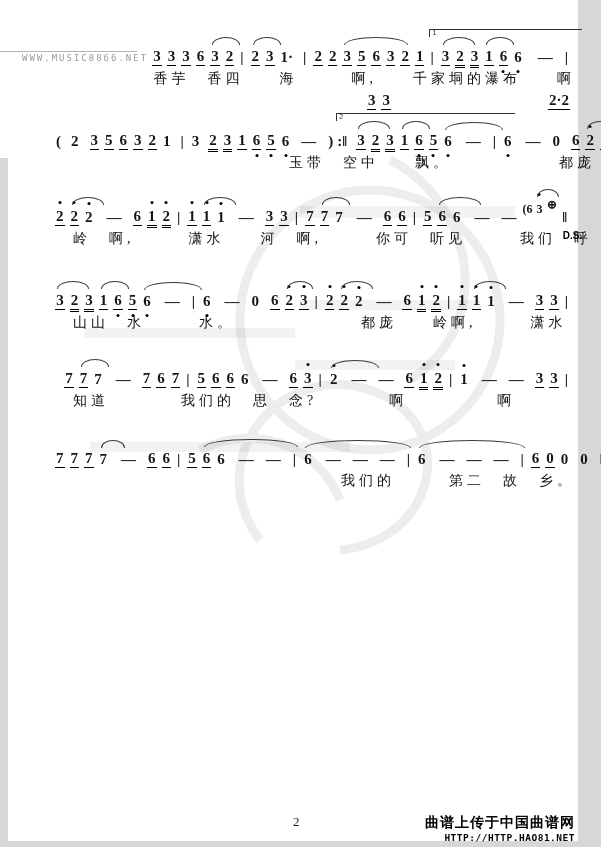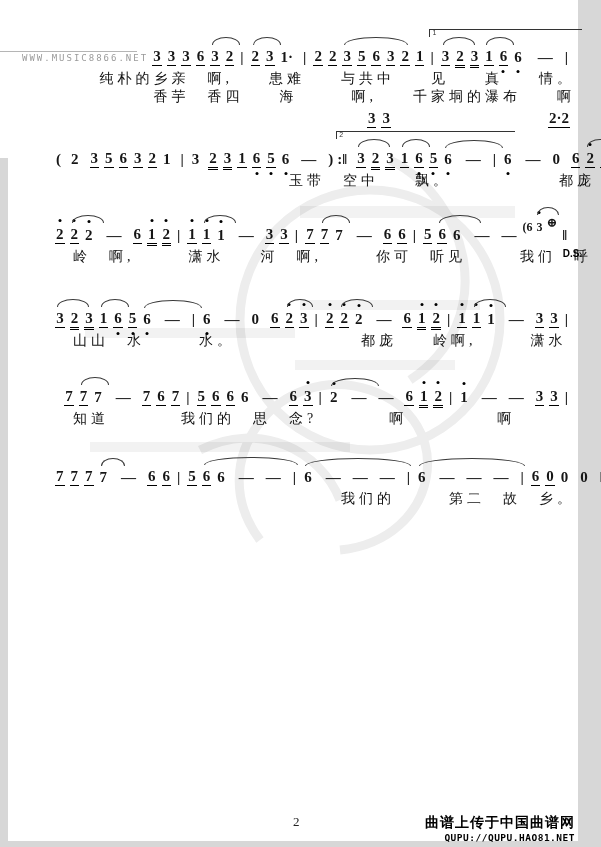--- a/index.html
+++ b/index.html
@@ -91,21 +91,20 @@
   <div class="edge-b"></div>
   <div class="toprule"></div>
 
   <div class="wm-url">WWW.MUSIC8866.NET</div>
 
   <div class="score">
       <div class="system">
         <div class="notes"><span class="tok" style="margin-right: 5px;"><span class="u1">3</span></span><span class="tok" style="margin-right: 5px;"><span class="u1">3</span></span><span class="tok" style="margin-right: 5px;"><span class="u1">3</span></span><span class="tok" style="margin-right: 5px;"><span class="u1">6</span></span><span class="tok" style="margin-right: 5px;"><span class="u1">3</span><i class="arc" style="width: 26px;"></i></span><span class="tok" style="margin-right: 5px;"><span class="u1">2</span></span><span class="tok" style="margin-right: 6px;"><span>|</span></span><span class="tok" style="margin-right: 5px;"><span class="u1">2</span><i class="arc" style="width: 26px;"></i></span><span class="tok" style="margin-right: 5px;"><span class="u1">3</span></span><span class="tok" style="margin-right: 8px;"><span>1·</span></span><span class="tok" style="margin-right: 6px;"><span>|</span></span><span class="tok" style="margin-right: 5px;"><span class="u1">2</span></span><span class="tok" style="margin-right: 5px;"><span class="u1">2</span></span><span class="tok" style="margin-right: 5px;"><span class="u1">3</span><i class="arc" style="width: 62px;"></i></span><span class="tok" style="margin-right: 5px;"><span class="u1">5</span></span><span class="tok" style="margin-right: 5px;"><span class="u1">6</span></span><span class="tok" style="margin-right: 5px;"><span class="u1">3</span></span><span class="tok" style="margin-right: 5px;"><span class="u1">2</span></span><span class="tok" style="margin-right: 5px;"><span class="u1">1</span></span><span class="tok" style="margin-right: 6px;"><span>|</span><i class="volta" style="width: 152px;">
               <b>1</b>
             </i></span><span class="tok" style="margin-right: 5px;"><span class="u1">3</span><i class="arc" style="width: 30px;"></i></span><span class="tok" style="margin-right: 5px;"><span class="u2">2</span></span><span class="tok" style="margin-right: 5px;"><span class="u2">3</span></span><span class="tok" style="margin-right: 5px;"><span class="u1">1</span><i class="arc" style="width: 26px;"></i></span><span class="tok" style="margin-right: 5px;"><span class="u1">6</span><i class="db"></i></span><span class="tok" style="margin-right: 14px;"><span>6</span><i class="db"></i></span><span class="tok" style="margin-right: 10px;"><span>—</span></span><span class="tok" style="margin-right: 6px;"><span>|</span></span></div>
-        <div class="lyrics">　　纯朴的乡亲　啊,　　患难　　与共中　　见　　真　　情。</div>
         <div class="lyrics">　　香芋　香四　　海　　　啊,　　千家垌的瀑布　　啊</div>
       </div>
       <div class="system">
         <div class="notes"><span class="tok" style="margin-right: 5px;"><span class="u1">3</span></span><span class="tok" style="margin-right: 5px;"><span class="u1">3</span></span><span class="tok" style="margin-right: 150px;"><span></span></span><span class="tok" style="margin-right: 5px;"><span class="u1">2·2</span></span></div>
       </div>
       <div class="system">
         <div class="notes"><span class="tok" style="margin-right: 8px;"><span>(</span></span><span class="tok" style="margin-right: 10px;"><span>2</span></span><span class="tok" style="margin-right: 5px;"><span class="u1">3</span></span><span class="tok" style="margin-right: 5px;"><span class="u1">5</span></span><span class="tok" style="margin-right: 5px;"><span class="u1">6</span></span><span class="tok" style="margin-right: 5px;"><span class="u1">3</span></span><span class="tok" style="margin-right: 5px;"><span class="u1">2</span></span><span class="tok" style="margin-right: 8px;"><span>1</span></span><span class="tok" style="margin-right: 6px;"><span>|</span></span><span class="tok" style="margin-right: 8px;"><span>3</span></span><span class="tok" style="margin-right: 5px;"><span class="u2">2</span></span><span class="tok" style="margin-right: 5px;"><span class="u2">3</span></span><span class="tok" style="margin-right: 5px;"><span class="u1">1</span></span><span class="tok" style="margin-right: 5px;"><span class="u1">6</span><i class="db"></i></span><span class="tok" style="margin-right: 5px;"><span class="u1">5</span><i class="db"></i></span><span class="tok" style="margin-right: 10px;"><span>6</span><i class="db"></i></span><span class="tok" style="margin-right: 10px;"><span>—</span></span><span class="tok" style="margin-right: 2px;"><span>)</span></span><span class="tok" style="margin-right: 8px;"><span>:‖</span><i class="volta" style="width: 178px;">
               <b>2</b>
             </i></span><span class="tok" style="margin-right: 5px;"><span class="u1">3</span><i class="arc" style="width: 30px;"></i></span><span class="tok" style="margin-right: 5px;"><span class="u2">2</span></span><span class="tok" style="margin-right: 5px;"><span class="u2">3</span></span><span class="tok" style="margin-right: 5px;"><span class="u1">1</span><i class="arc" style="width: 26px;"></i></span><span class="tok" style="margin-right: 5px;"><span class="u1">6</span><i class="db"></i></span><span class="tok" style="margin-right: 5px;"><span class="u1">5</span><i class="db"></i></span><span class="tok" style="margin-right: 12px;"><span>6</span><i class="db"></i><i class="arc" style="width: 56px;"></i></span><span class="tok" style="margin-right: 10px;"><span>—</span></span><span class="tok" style="margin-right: 6px;"><span>|</span></span><span class="tok" style="margin-right: 12px;"><span>6</span><i class="db"></i></span><span class="tok" style="margin-right: 10px;"><span>—</span></span><span class="tok" style="margin-right: 10px;"><span>0</span></span><span class="tok" style="margin-right: 5px;"><span class="u1">6</span></span><span class="tok" style="margin-right: 5px;"><span class="u1">2</span><i class="da"></i><i class="arc" style="width: 24px;"></i></span><span class="tok" style="margin-right: 5px;"><span class="u1">3</span></span></div>
         <div class="lyrics">　　　　　　　　　　　　　玉带　空中　　飘。　　　　　　都庞</div>
@@ -124,16 +123,16 @@
       </div>
       <div class="system">
         <div class="notes"><span class="tok" style="margin-right: 5px;"><span class="u1">7</span></span><span class="tok" style="margin-right: 5px;"><span class="u1">7</span></span><span class="tok" style="margin-right: 5px;"><span class="u1">7</span></span><span class="tok" style="margin-right: 12px;"><span>7</span><i class="arc" style="width: 22px;"></i></span><span class="tok" style="margin-right: 10px;"><span>—</span></span><span class="tok" style="margin-right: 5px;"><span class="u1">6</span></span><span class="tok" style="margin-right: 5px;"><span class="u1">6</span></span><span class="tok" style="margin-right: 6px;"><span>|</span></span><span class="tok" style="margin-right: 5px;"><span class="u1">5</span></span><span class="tok" style="margin-right: 5px;"><span class="u1">6</span><i class="arc" style="width: 92px;"></i></span><span class="tok" style="margin-right: 12px;"><span>6</span></span><span class="tok" style="margin-right: 10px;"><span>—</span></span><span class="tok" style="margin-right: 10px;"><span>—</span></span><span class="tok" style="margin-right: 6px;"><span>|</span></span><span class="tok" style="margin-right: 12px;"><span>6</span><i class="arc" style="width: 104px;"></i></span><span class="tok" style="margin-right: 10px;"><span>—</span></span><span class="tok" style="margin-right: 10px;"><span>—</span></span><span class="tok" style="margin-right: 10px;"><span>—</span></span><span class="tok" style="margin-right: 6px;"><span>|</span></span><span class="tok" style="margin-right: 12px;"><span>6</span><i class="arc" style="width: 104px;"></i></span><span class="tok" style="margin-right: 10px;"><span>—</span></span><span class="tok" style="margin-right: 10px;"><span>—</span></span><span class="tok" style="margin-right: 10px;"><span>—</span></span><span class="tok" style="margin-right: 6px;"><span>|</span></span><span class="tok" style="margin-right: 5px;"><span class="u1">6</span></span><span class="tok" style="margin-right: 5px;"><span class="u1">0</span></span><span class="tok" style="margin-right: 10px;"><span>0</span></span><span class="tok" style="margin-right: 10px;"><span>0</span></span><span class="tok" style="margin-right: 8px;"><span>‖</span></span></div>
         <div class="lyrics">　我们的　　　第二　故　乡。</div>
       </div>
     </div>
 
   <div class="pagenum">2</div>
   <div class="footer">
     <div class="f1">曲谱上传于中国曲谱网</div>
-    <div class="f2">QUPU://QUPU.HAO81.NET</div>
+    <div class="f2">HTTP://HTTP.HAO81.NET</div>
   </div>
 
 </div>
 
 </body></html>

